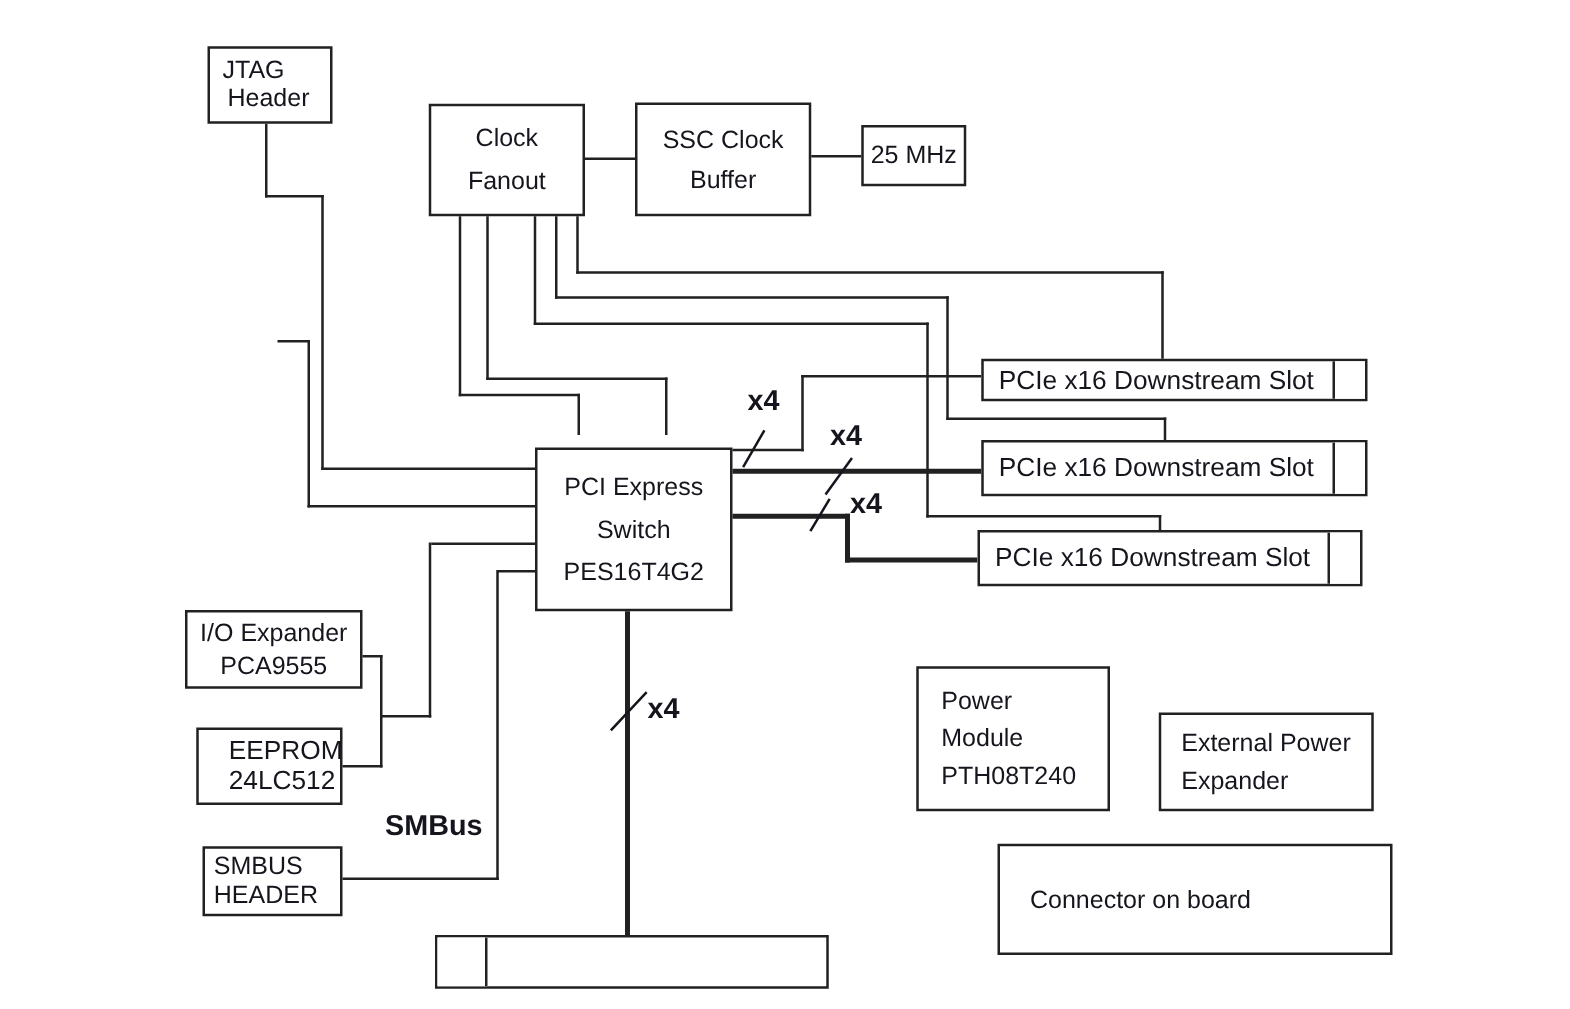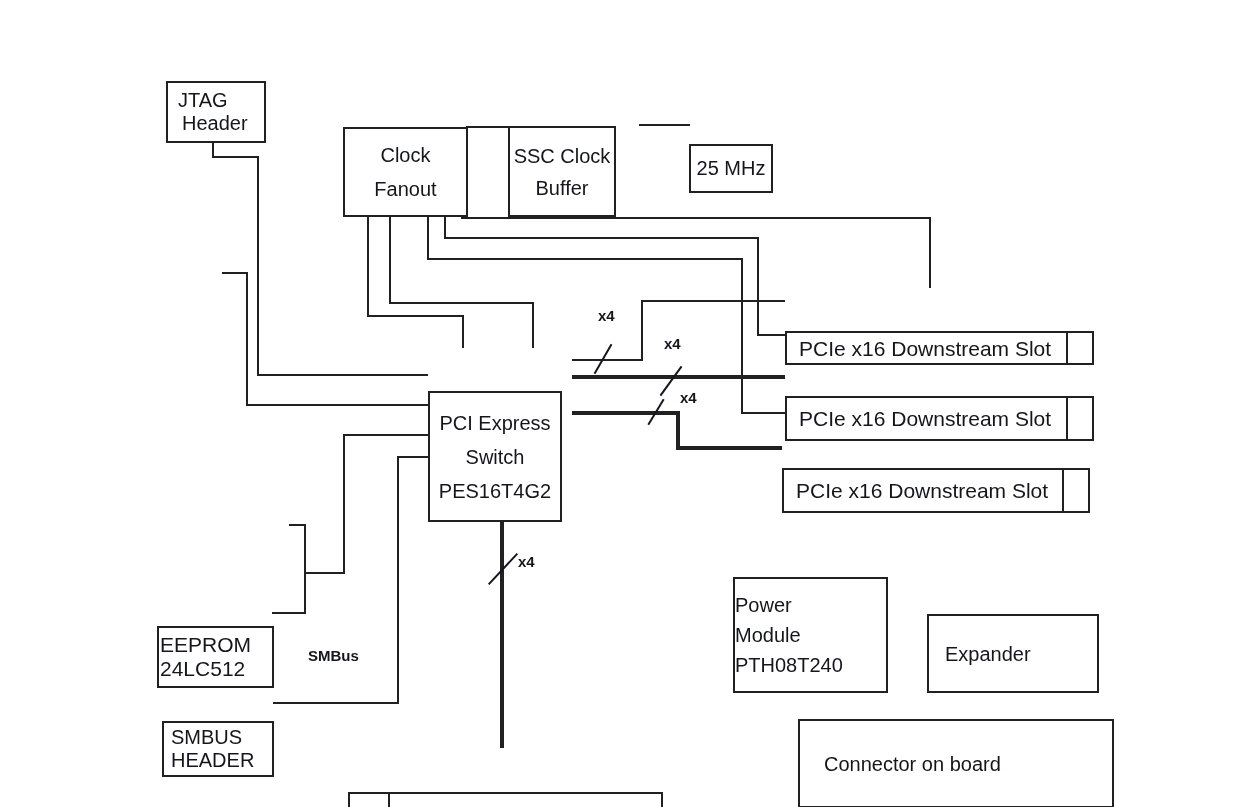--- a/index.html
+++ b/index.html
@@ -3,31 +3,31 @@
 <meta charset="utf-8">
 <style>
   html,body { margin:0; padding:0; background:#ffffff; }
   #canvas {
     position:relative; width:1256px; height:807px; background:#ffffff;
     font-family:"Liberation Sans","DejaVu Sans",sans-serif; color:#15151d;
     overflow:hidden;
   }
   .box {
     position:absolute; background:#ffffff; border:2px solid #212121;
-    box-sizing:border-box; font-size:20px; line-height:23px; color:#15151d;margin-top:44px;
+    box-sizing:border-box; font-size:20px; line-height:23px; color:#15151d;
   }
   .center { display:flex; flex-direction:column; justify-content:center; align-items:center; text-align:center; }
   .pad { display:flex; flex-direction:column; justify-content:center; }
   .box span { display:block; }
   .wire-h { position:absolute; height:2px; background:#212121; }
   .wire-v { position:absolute; width:2px; background:#212121; }
   .wire-h.bold { height:4px; }
   .wire-v.bold { width:4px; }
   .slash { position:absolute; width:2px; background:#15151d; }
-  .anno { position:absolute; font-weight:bold; font-size:15px; color:#15151d; }
+  .anno { position:absolute; font-weight:bold; font-size:23px; color:#15151d; }
   .slot { display:flex; align-items:center; padding-left:12px; font-size:21px; }
   .cap-r { position:absolute; top:0; bottom:0; right:0; width:24px; border-left:2px solid #212121; background:#fff; }
   .cap-l { position:absolute; top:0; bottom:0; left:0; width:38px; border-right:2px solid #212121; background:#fff; }
   .upstream-label { position:absolute; left:40px; right:0; top:0; bottom:0; display:flex; align-items:center; justify-content:center; font-size:21px; }
 </style>
 </head>
 <body>
 
 <div id="canvas">
 
@@ -102,38 +102,42 @@
   <div class="box pad" style="left:166px;top:37px;width:100px;height:62px;padding-left:10px">
     <span>JTAG</span>
     <span style="padding-left:4px">Header</span>
   </div>
 
   <div class="box center" style="left:343px;top:83px;width:125px;height:90px;line-height:34px">
     <span>Clock</span>
     <span>Fanout</span>
   </div>
 
-  <div class="box center" style="left:508px;top:82px;width:108px;height:91px;line-height:32px">
+  <div class="box center" style="left:508px;top:82px;width:141px;height:91px;line-height:32px">
     <span>SSC Clock</span>
     <span>Buffer</span>
   </div>
 
   <div class="box center" style="left:689px;top:100px;width:84px;height:49px">
     <span>25 MHz</span>
   </div>
 
 
-  <div class="box center" style="left:428px;top:347px;width:134px;height:131px;line-height:34px">
+  <div class="box center" style="left:428px;top:358px;width:158px;height:131px;line-height:34px">
     <span>PCI Express</span>
     <span>Switch</span>
     <span>PES16T4G2</span>
   </div>
 
+  <div class="box center" style="left:148px;top:488px;width:142px;height:63px;line-height:26px">
+    <span>I/O Expander</span>
+    <span>PCA9555</span>
+  </div>
 
-  <div class="box pad" style="left:157px;top:582px;width:117px;height:62px;padding-left:1px;line-height:24px;font-size:21px">
+  <div class="box pad" style="left:157px;top:582px;width:117px;height:62px;padding-left:24px;line-height:24px;font-size:21px">
     <span>EEPROM</span>
     <span>24LC512</span>
   </div>
 
   <div class="box pad" style="left:162px;top:677px;width:112px;height:56px;padding-left:7px;line-height:23px">
     <span>SMBUS</span>
     <span>HEADER</span>
   </div>
 
   <div class="box slot" style="left:785px;top:287px;width:309px;height:34px">
@@ -148,27 +152,28 @@
 
   <div class="box slot" style="left:782px;top:424px;width:308px;height:45px">
     <span>PCIe x16 Downstream Slot</span>
     <span class="cap-r"></span>
   </div>
 
   <div class="box" style="left:348px;top:748px;width:315px;height:43px">
     <span class="cap-l"></span>
   </div>
 
-  <div class="box pad" style="left:733px;top:533px;width:155px;height:116px;line-height:30px">
+  <div class="box pad" style="left:733px;top:533px;width:155px;height:116px;padding-left:18px;line-height:30px">
     <span>Power</span>
     <span>Module</span>
     <span>PTH08T240</span>
   </div>
 
   <div class="box pad" style="left:927px;top:570px;width:172px;height:79px;padding-left:16px;line-height:30px">
+    <span>External Power</span>
     <span>Expander</span>
   </div>
 
   <div class="box pad" style="left:798px;top:675px;width:316px;height:89px;padding-left:24px;line-height:28px">
     <span>Connector on board</span>
   </div>
 
 </div>
 
 </body></html>

